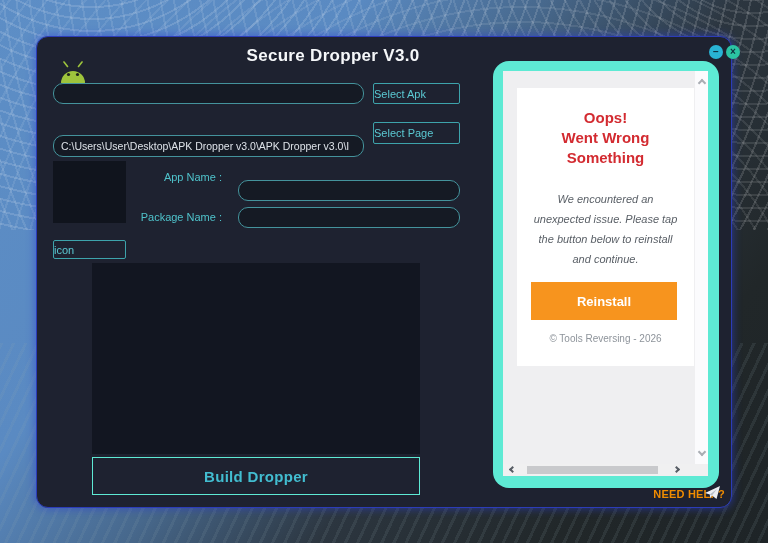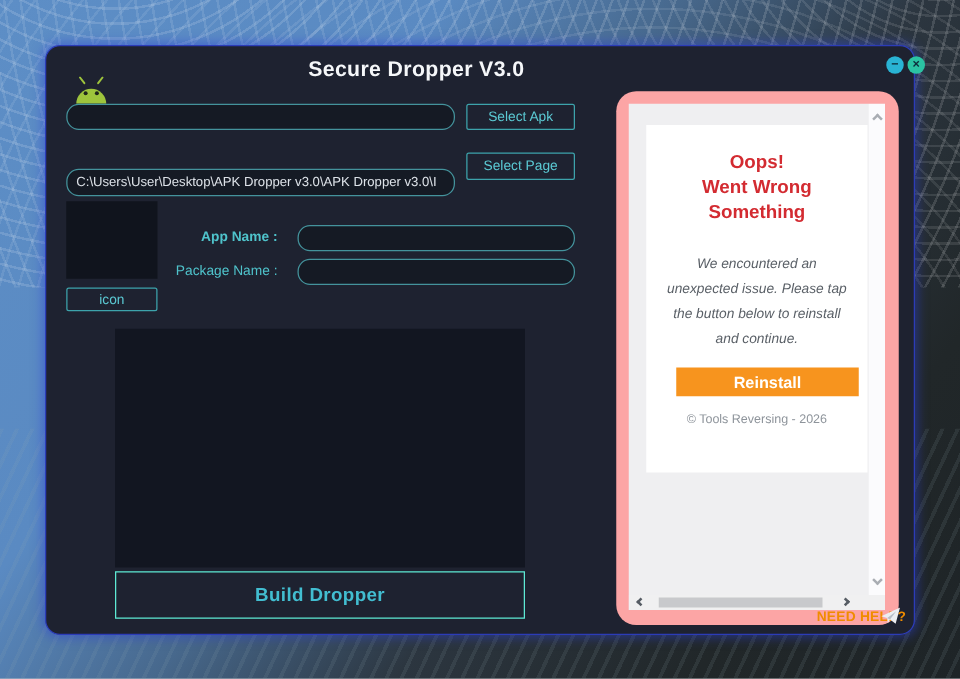--- a/index.html
+++ b/index.html
@@ -34,45 +34,45 @@
 
   .field { background:#151a24; border:1px solid #44939c; border-radius:10px; color:#dde2e8;
     font-size:10.5px; padding:0 7px; outline:none; font-family:inherit; white-space:nowrap;
     overflow:hidden; z-index:2; }
   .f-apk  { left:16px; top:46px; width:311px; height:21px; }
   .f-page { left:16px; top:85px; width:311px; height:22px;margin-top:13px; }
   .f-app  { left:201px; top:143px; width:222px; height:21px; }
   .f-pkg  { left:201px; top:170px; width:222px; height:21px; }
 
   .tbtn { background:transparent; border:1px solid #3da3ab; color:#5bc9d3; font-size:11px;
-    text-align:center; font-family:inherit; cursor:pointer; border-radius:2px; padding:0; }
+    text-align:left; font-family:inherit; cursor:pointer; border-radius:2px; padding:0; }
   .b-apk  { left:336px; top:46px; width:87px; height:21px; }
   .b-page { left:336px; top:85px; width:87px; height:22px; }
-  .b-icon { left:16px; top:193px; width:73px; height:19px; font-size:11px; }
+  .b-icon { left:16px; top:203px; width:73px; height:19px; font-size:11px; }
 
   .lbl { color:#4fc3cb; font-size:11px; text-align:right; width:145px; left:40px;
     height:21px; line-height:21px; }
-  .l-app { top:143px;font-weight:bold; } .l-pkg { top:170px; }
+  .l-app { top:130px; } .l-pkg { top:170px; }
 
   .icon-preview { left:16px; top:124px; width:73px; height:62px; background:#10141d; }
   .preview-panel { left:55px; top:226px; width:328px; height:191px; background:#121621; }
 
   .build-btn { left:55px; top:420px; width:328px; height:38px; background:#1e2230;
     border:1px solid #5eead4; color:#42bdd0; font-size:15px; font-weight:bold;
     font-family:inherit; cursor:pointer; letter-spacing:.3px; }
 
-  .phone { left:456px; top:36px; width:226px; height:427px; background:#fca5a5; border-radius:16px; }
+  .phone { left:456px; top:24px; width:226px; height:427px; background:#5eead4; border-radius:16px; }
   .viewport { position:absolute; left:10px; top:10px; width:205px; height:405px;
     background:#efeff1; overflow:hidden; }
 
   .card { position:absolute; left:14px; top:17px; width:177px; height:278px; background:#ffffff;
     padding-top:20px; text-align:center; }
   .headline { color:#d32b31; font-weight:bold; font-size:15px; line-height:20px; }
   .body-text { margin:21px auto 0; width:146px; color:#595f66; font-size:11px; line-height:20px;font-style:italic; }
-  .reinstall { display:block; margin:13px 0 0 24px; width:146px; height:23px; background:#f7941e;
+  .reinstall { display:block; margin:13px 0 0 14px; width:146px; height:38px; background:#f7941e;
     color:#ffffff; font-weight:bold; font-size:13px; border:none; font-family:inherit; cursor:pointer; }
   .footer-text { margin-top:13px; color:#8e949b; font-size:10px; }
 
   .vscroll { position:absolute; right:0; top:0; width:13px; height:393px; background:#fbfbfd;
     display:flex; flex-direction:column; justify-content:space-between; align-items:center;
     padding:9px 0; }
   .hscroll { position:absolute; left:0; bottom:0; width:205px; height:12px; background:#f0f0f1; }
   .hthumb { position:absolute; left:24px; top:2px; width:131px; height:8px; background:#c8c9cc; }
   .chev { display:inline-block; width:6px; height:6px; border-top:2px solid #a9adb3;
     border-right:2px solid #a9adb3; cursor:pointer; }

